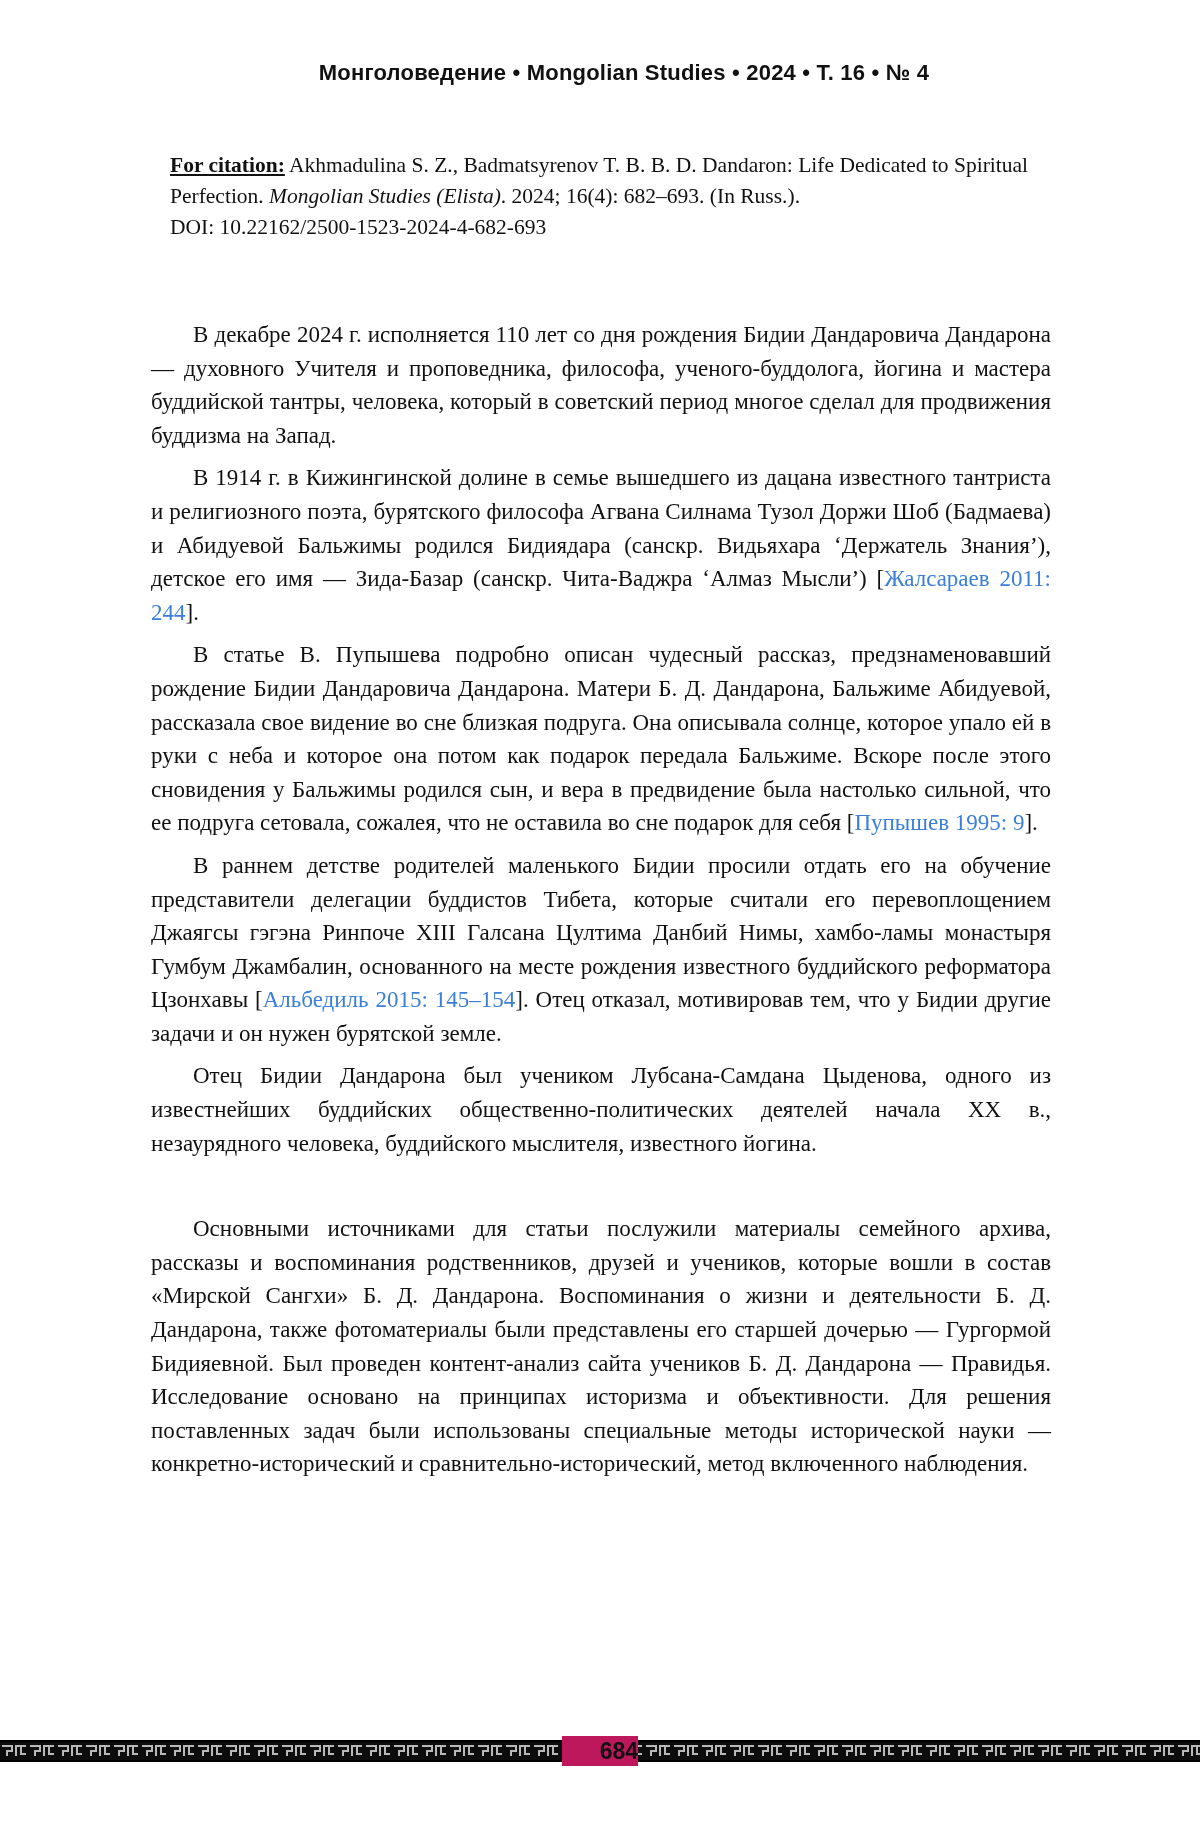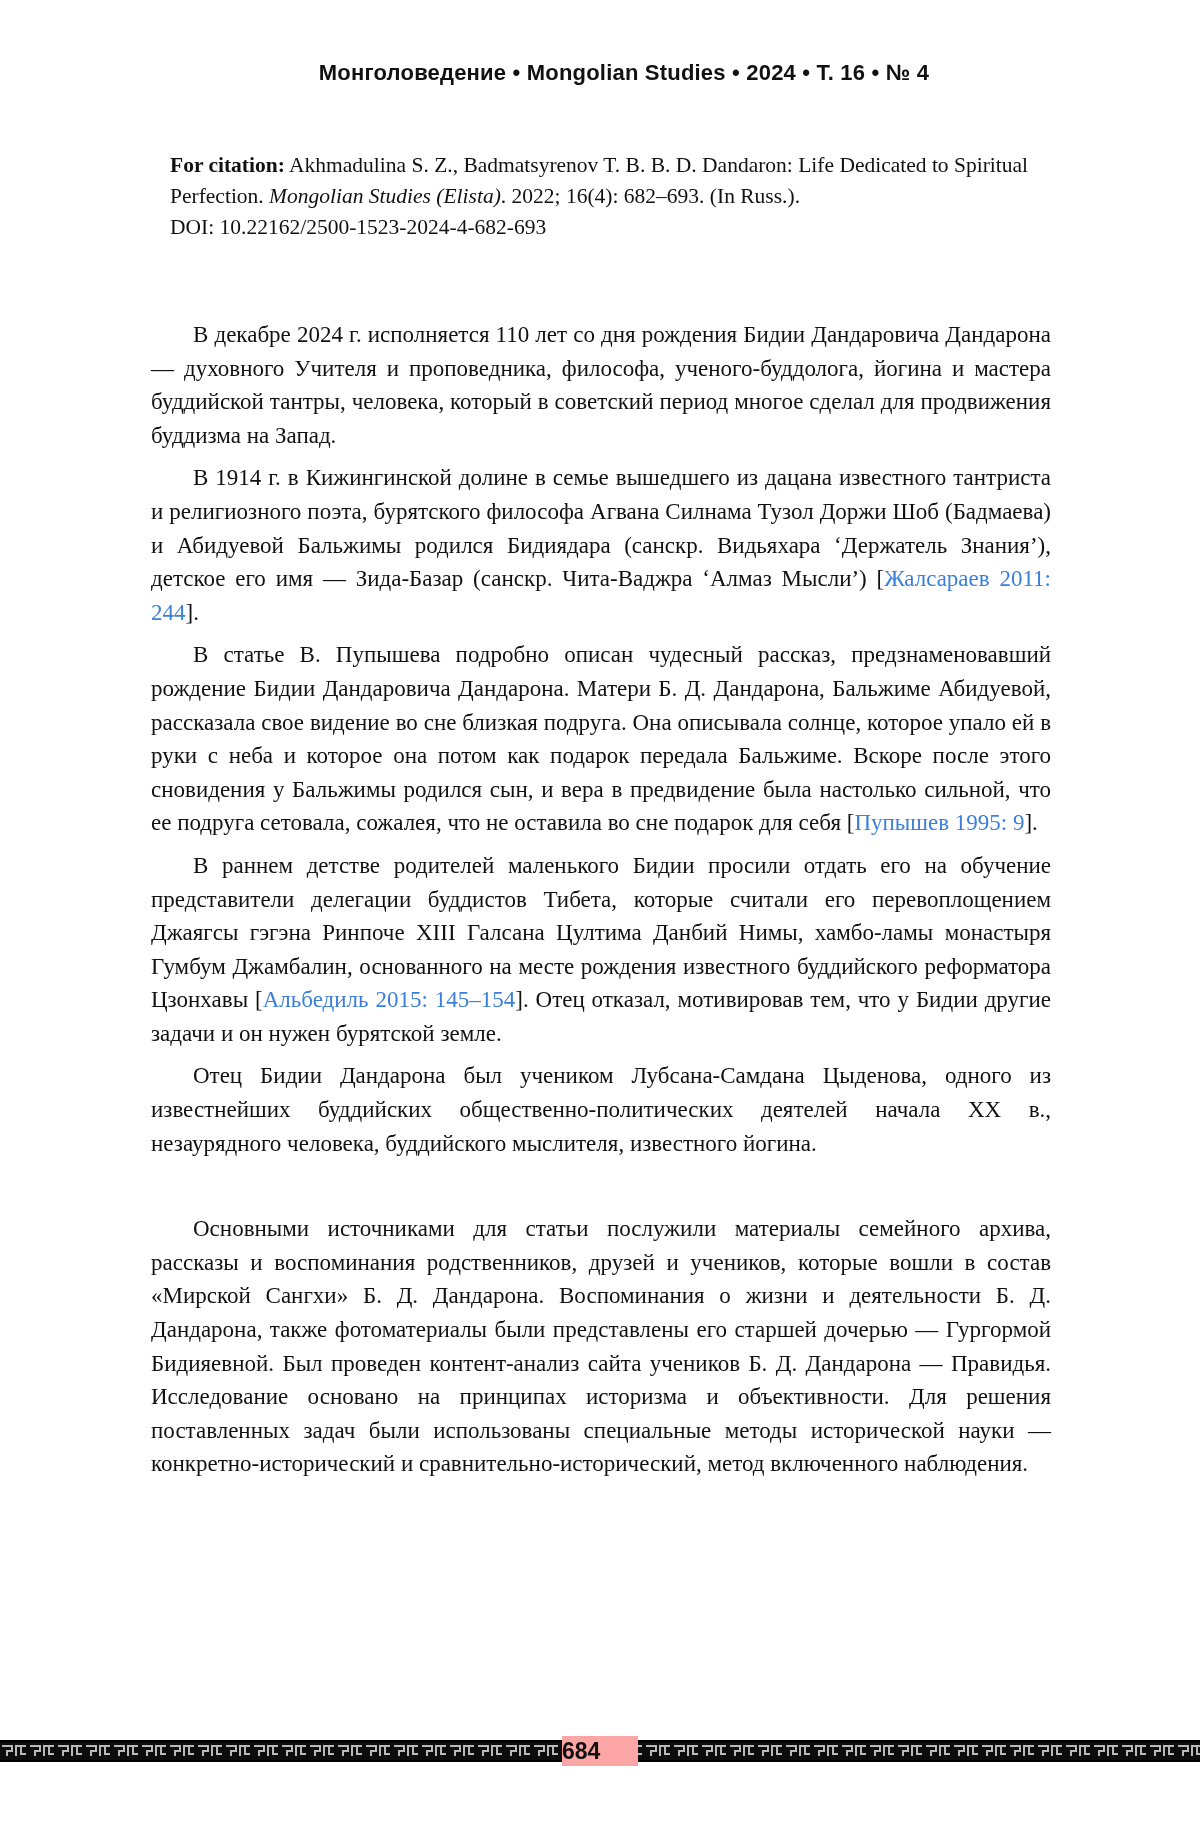--- a/index.html
+++ b/index.html
@@ -5,51 +5,51 @@
   html, body { margin: 0; padding: 0; background: #ffffff; }
   body { width: 1200px; height: 1835px; position: relative; overflow: hidden; color: #111; }
   .running-header {
     position: absolute; top: 60px; left: 0; width: 1200px; text-align: center;
     font-family: "Liberation Sans", sans-serif; font-weight: bold; font-size: 22px; letter-spacing: 0.2px; color: #111; padding-left: 24px;
   }
   .citation {
     position: absolute; top: 150px; left: 170px; width: 880px;
     font-family: "Liberation Serif", serif; font-size: 21.5px; line-height: 31px; color: #111;
   }
-  .citation b { font-weight: bold; }
+  .citation b { font-weight: bold; text-decoration: underline; }
   .citation i { font-style: italic; margin-top: 41px; }
   .body-text {
     position: absolute; left: 142px; width: 918px;
     font-family: "Liberation Serif", serif; font-size: 23px; line-height: 33.6px; color: #111;
     text-align: justify;
   }
   .section-heading { font-weight: bold; text-indent: 42px; margin: 0; }
   .para { text-indent: 42px; margin: 9px; text-align: justify; }
   .ref { color: #3a7fd9; text-decoration: none; cursor: pointer; }
   .gap { height: 34px; }
   .footer-band {
     position: absolute; top: 1740px; left: 0; width: 1200px; height: 22px;
     background-color: #0d0d0d;
     border-top: 2px solid #000; border-bottom: 2px solid #000;
     box-sizing: border-box;
   }
   .footer-band svg { display: block; }
   .page-number {
     position: absolute; top: 1736px; left: 562px; width: 76px; height: 30px;
-    background: #fca5a5; text-align: left;
+    background: #be185d; text-align: right;
     font-family: "Liberation Sans", sans-serif; font-weight: bold; font-size: 23px; line-height: 30px; color: #111;
   }
 </style>
 </head>
 <body>
 
 <div class="running-header">Монголоведение • Mongolian  Studies • 2024 • Т. 16 • № 4</div>
 
 <div class="citation">
-  <b>For citation:</b><span> Akhmadulina S. Z., Badmatsyrenov T. B. B. D. Dandaron: Life Dedicated to Spiritual Perfection. </span><i>Mongolian Studies (Elista)</i><span>. 2022; 16(4): 682–693. (In Russ.).</span><br>
+  <b>For citation:</b><span> Akhmadulina S. Z., Badmatsyrenov T. B. B. D. Dandaron: Life Dedicated to Spiritual Perfection. </span><i>Mongolian Studies (Elista)</i><span>. 2024; 16(4): 682–693. (In Russ.).</span><br>
   <span>DOI: 10.22162/2500-1523-2024-4-682-693</span>
 </div>
 
 <div class="body-text" style="top: 309px;">
 
   <p class="para"><span>В декабре 2024 г. исполняется 110 лет со дня рождения Бидии Дандаровича Дандарона — духовного Учителя и проповедника, философа, ученого-буддолога, йогина и мастера буддийской тантры, человека, который в советский период многое сделал для продвижения буддизма на Запад.</span></p>
 
   <p class="para"><span>В 1914 г. в Кижингинской долине в семье вышедшего из дацана известного тантриста и религиозного поэта, бурятского философа Агвана Силнама Тузол Доржи Шоб (Бадмаева) и Абидуевой Бальжимы родился Бидиядара (санскр. Видьяхара ‘Держатель Знания’), детское его имя — Зида-Базар (санскр. Чита-Ваджра ‘Алмаз Мысли’) [</span><a class="ref">Жалсараев 2011: 244</a><span>].</span></p>
 
   <p class="para"><span>В статье В. Пупышева подробно описан чудесный рассказ, предзнаменовавший рождение Бидии Дандаровича Дандарона. Матери Б. Д. Дандарона, Бальжиме Абидуевой, рассказала свое видение во сне близкая подруга. Она описывала солнце, которое упало ей в руки с неба и которое она потом как подарок передала Бальжиме. Вскоре после этого сновидения у Бальжимы родился сын, и вера в предвидение была настолько сильной, что ее подруга сетовала, сожалея, что не оставила во сне подарок для себя [</span><a class="ref">Пупышев 1995: 9</a><span>].</span></p>

